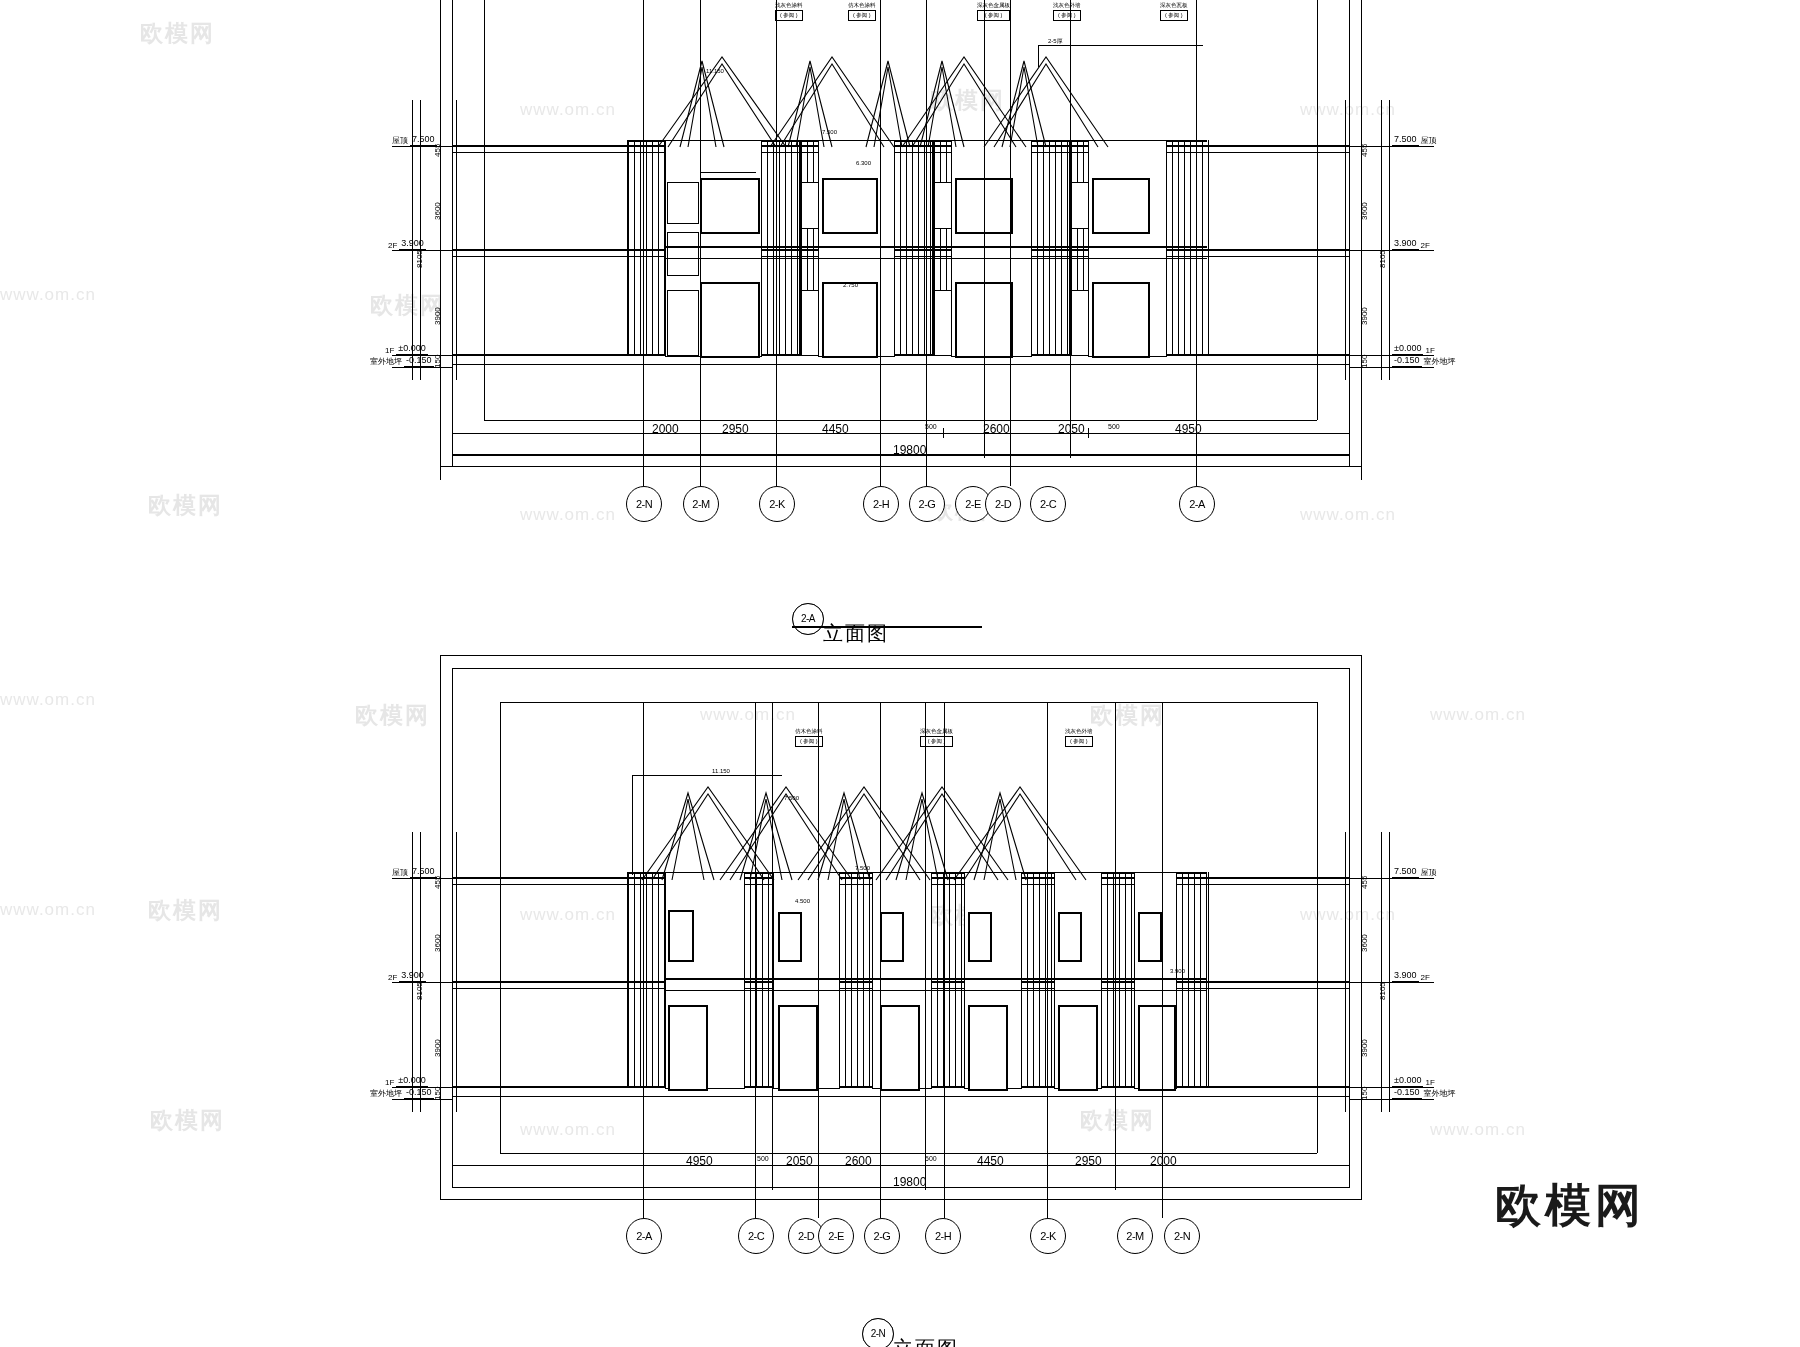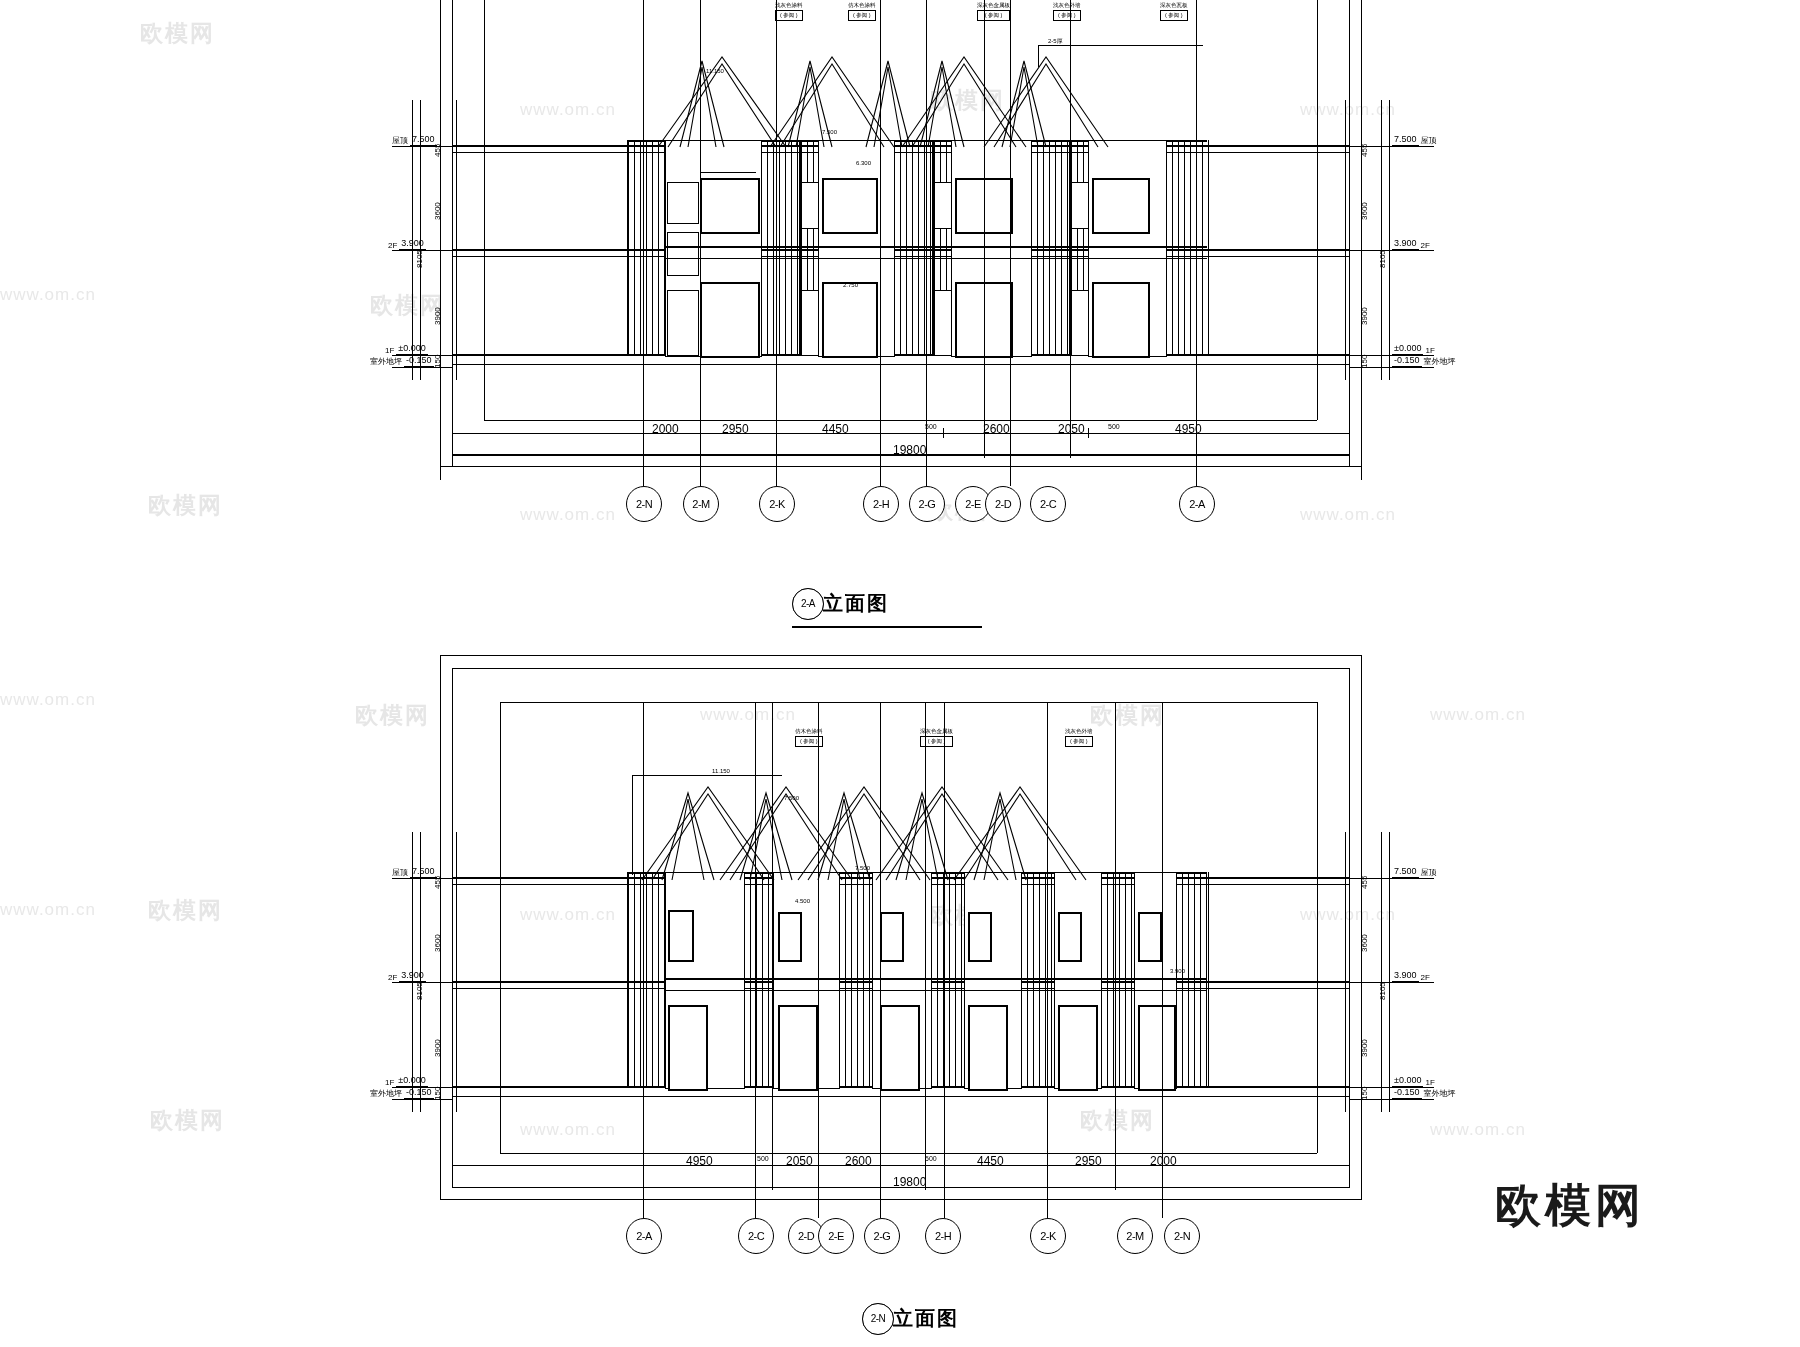--- a/index.html
+++ b/index.html
@@ -46,21 +46,21 @@
   
   .win{position:absolute;border:2px solid #000;background:#fff;}
   .win2{position:absolute;border:1px solid #000;background:#fff;}
 
   
   .lvl{position:absolute;display:flex;align-items:flex-end;gap:2px;}
   .lvl .pfx{font-size:8px;}
   .lvl .val{font-size:9px;border-bottom:1px solid #000;padding:0 2px 1px 2px;}
 
   .title{position:absolute;display:flex;align-items:center;gap:5px;}
-  .title .cn{font-size:20px;font-weight:bold;letter-spacing:2px;}
+  .title .cn{font-size:20px;font-weight:normal;letter-spacing:2px;margin-top:30px;}
   .title .dash{width:26px;height:2px;background:#000;}
   .title-ul{position:absolute;height:2px;background:#000;}
 
   .callout{position:absolute;font-size:5.5px;text-align:center;line-height:1.25;}
   .callout .l1{border-bottom:1px solid #000;padding-bottom:1px;}
   .callout .l2{border:1px solid #000;border-top:none;padding:1px 3px;}
 </style>
 </head>
 <body>
 

